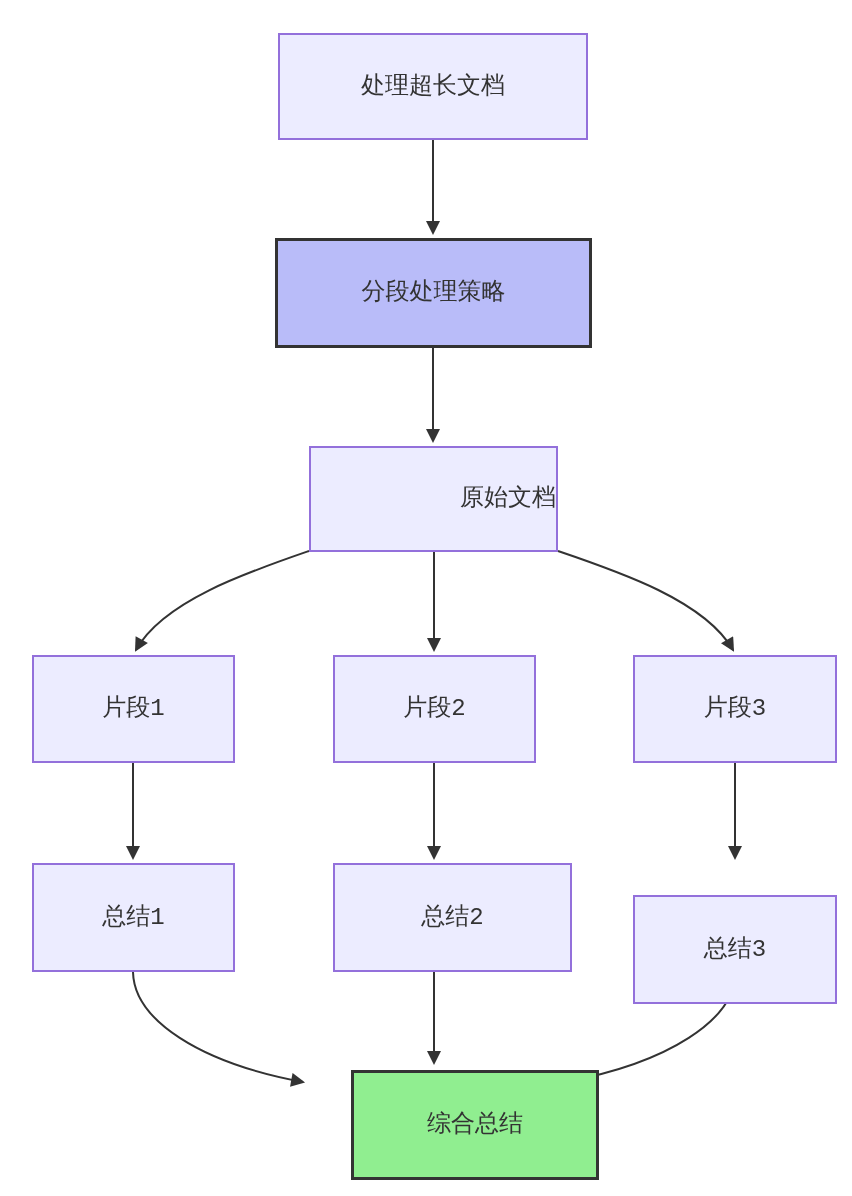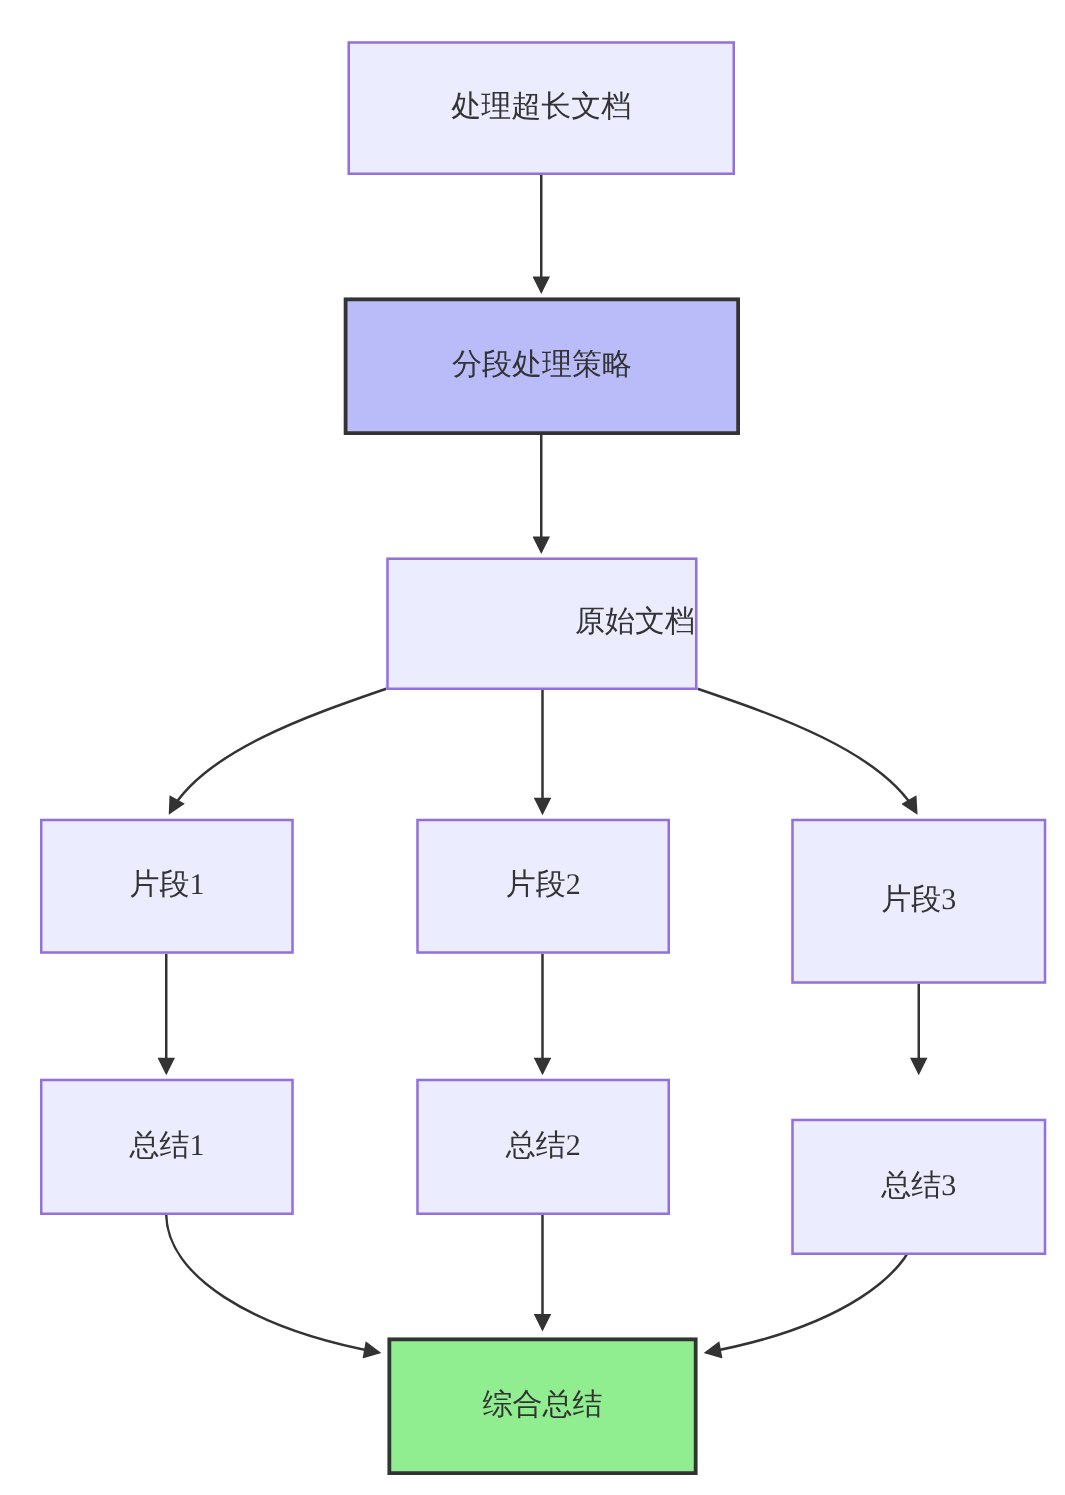--- a/index.html
+++ b/index.html
@@ -5,21 +5,21 @@
   html, body {
     margin: 0;
     padding: 0;
     background: #ffffff;
   }
   .canvas {
     position: relative;
     width: 852px;
     height: 1196px;
     background: var(--background, #fff);
-    font-family: Liberation Serif, serif;
+    font-family: Liberation Mono, monospace;
     overflow: hidden;
     border-radius: 20px;
   }
   .edges {
     position: absolute;
     left: 0;
     top: 0;
     z-index: 1;
   }
   .edge {
@@ -42,20 +42,21 @@
     line-height: 1.3;
   }
   .node--highlight {
     background: var(--highlightFill, #B9BCF9);
     border: 3.5px solid var(--highlightBorder, #333);
     align-items: center;
   }
   .node--result {
     background: var(--resultFill, #90EE90);
     border: 3.5px solid var(--resultBorder, #333);
+    margin-left: 41px;
   }
 </style>
 </head>
 <body>
 
 <div class="canvas">
 
   <svg class="edges" width="852" height="1196" viewBox="0 0 852 1196">
     <defs>
       <marker id="arrow" viewBox="0 0 10 10" refX="8.5" refY="5" markerWidth="16" markerHeight="14" orient="auto" markerUnits="userSpaceOnUse">
@@ -92,29 +93,29 @@
   </div>
 
   <div class="node" style="left:32px; top:655px; width:203px; height:108px;">
     <span>片段1</span>
   </div>
 
   <div class="node" style="left:333px; top:655px; width:203px; height:108px;">
     <span>片段2</span>
   </div>
 
-  <div class="node" style="left:633px; top:655px; width:204px; height:132px;">
+  <div class="node" style="left:633px; top:655px; width:204px; height:108px;">
     <span>片段3</span>
   </div>
 
   <div class="node" style="left:32px; top:863px; width:203px; height:109px;">
     <span>总结1</span>
   </div>
 
-  <div class="node" style="left:333px; top:863px; width:203px; height:109px;">
+  <div class="node" style="left:333px; top:863px; width:239px; height:109px;">
     <span>总结2</span>
   </div>
 
   <div class="node" style="left:633px; top:863px; width:204px; height:109px;margin-top:32px;">
     <span>总结3</span>
   </div>
 
   <div class="node node--result" style="left:310px; top:1070px; width:248px; height:110px;">
     <span>综合总结</span>
   </div>

